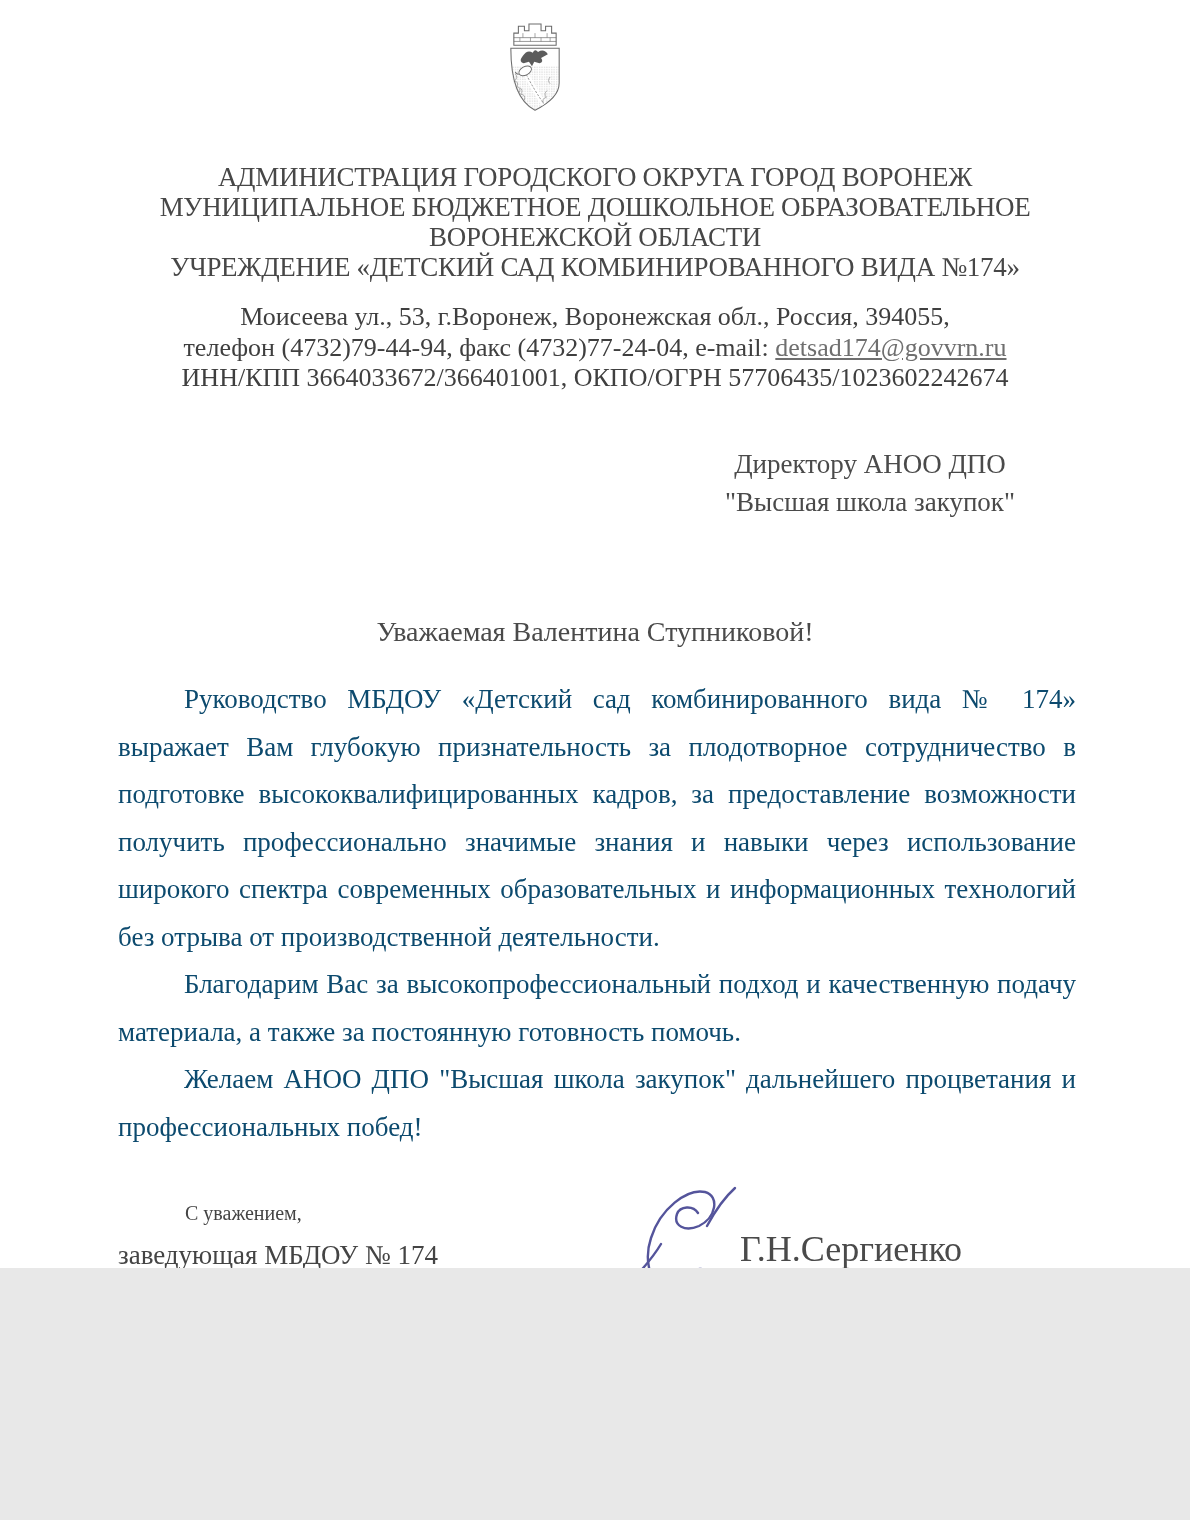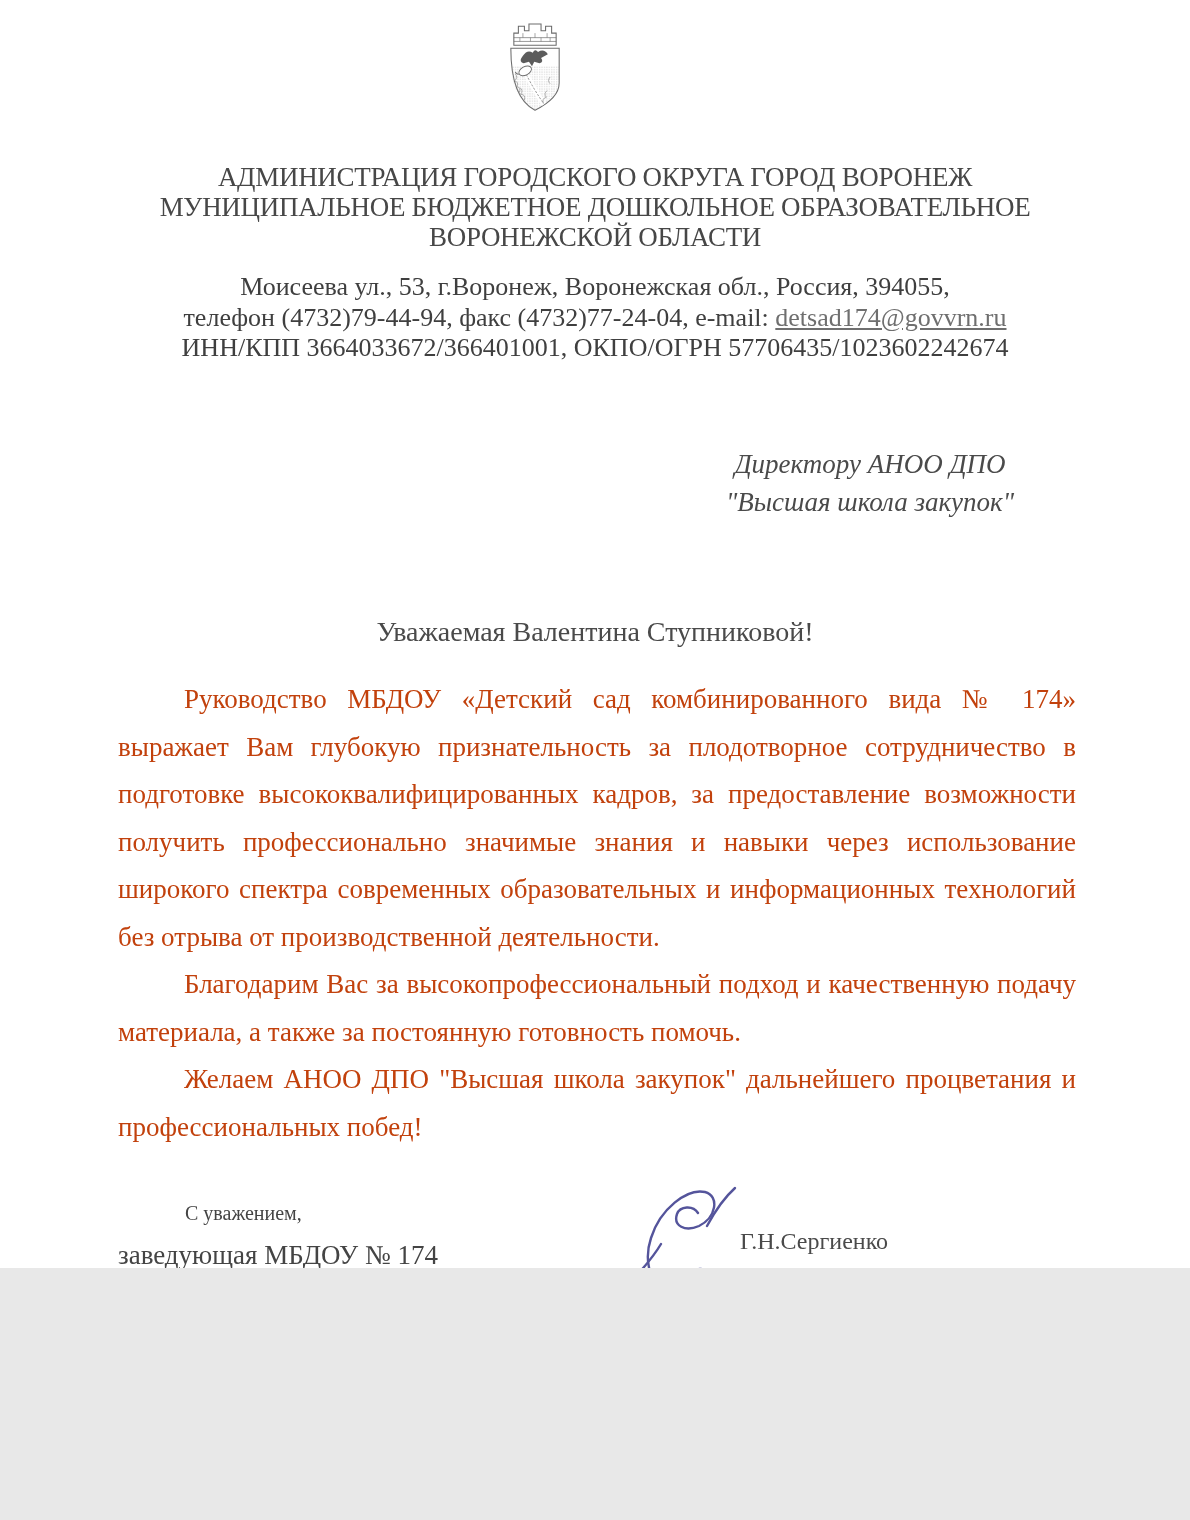--- a/index.html
+++ b/index.html
@@ -21,38 +21,38 @@
     letter-spacing:-0.3px;white-space:nowrap;
   }
   .addr-line{
     font-size:26px;line-height:30.5px;color:#3f3f3f;white-space:nowrap;
   }
   .addr-block{margin-top:20px;}
   .email-link{color:#6f6f6f;text-decoration:underline;cursor:pointer;text-align:center;}
   
   .recipient{
     position:absolute;top:445px;left:660px;width:420px;
-    text-align:center;font-size:27px;line-height:38px;color:#4a4a4a;font-style:italic;
+    text-align:center;font-size:27px;line-height:38px;color:#4a4a4a;
   }
   
   .salutation{
     position:absolute;top:616px;left:0;right:0;text-align:center;
     font-size:28px;color:#4a4a4a;
   }
   
   .body-text{
     position:absolute;top:676px;left:118px;width:958px;
-    font-size:27px;line-height:47.5px;color:#c2410c;
+    font-size:27px;line-height:47.5px;color:#0c4a6e;
     text-align:justify;
   }
   .body-text p{margin:0;text-indent:66px;}
   
   .closing{position:absolute;left:185px;top:1202px;font-size:20px;color:#444;}
   .position-line{position:absolute;left:118px;top:1240px;font-size:27px;color:#444;z-index:3;}
-  .signer-name{position:absolute;left:740px;top:1228px;font-size:24px;color:#4a4a4a;}
+  .signer-name{position:absolute;left:740px;top:1228px;font-size:36px;color:#4a4a4a;}
   .date-line{position:absolute;left:113px;top:1294px;font-size:27px;color:#3c3c3c;z-index:3;}
   .signature-svg{position:absolute;left:603px;top:1180px;width:142px;height:128px;z-index:2;}
   
   .stamp-svg{position:absolute;left:20px;top:1266px;width:240px;height:236px;z-index:1;opacity:0.88;}
 </style>
 </head>
 <body>
 
 <div class="page">
 
@@ -95,20 +95,21 @@
       <path d="M66,78 q-4,5 0,9"></path>
     </g>
 
     <path d="M30,50 q6,-9 13,-4 q3,-6 7,-1 q8,-5 13,3 l-9,5 q4,5 -2,7 l-7,-2 -3,6 -4,-6 -7,2 q-6,-2 -3,-7 z" fill="#5c5c5c" stroke="none"></path>
   </svg>
 
   <div class="letterhead">
     <div class="org-line">АДМИНИСТРАЦИЯ ГОРОДСКОГО ОКРУГА ГОРОД ВОРОНЕЖ</div>
     <div class="org-line">МУНИЦИПАЛЬНОЕ БЮДЖЕТНОЕ ДОШКОЛЬНОЕ ОБРАЗОВАТЕЛЬНОЕ</div>
     <div class="org-line">ВОРОНЕЖСКОЙ ОБЛАСТИ</div>
+    <div class="org-line">УЧРЕЖДЕНИЕ «ДЕТСКИЙ САД КОМБИНИРОВАННОГО ВИДА №174»</div>
     <div class="addr-block">
       <div class="addr-line">Моисеева ул., 53, г.Воронеж, Воронежская обл., Россия, 394055,</div>
       <div class="addr-line"><span>телефон (4732)79-44-94, факс (4732)77-24-04, e-mail: </span><span class="email-link">detsad174@govvrn.ru</span></div>
       <div class="addr-line">ИНН/КПП 3664033672/366401001, ОКПО/ОГРН 57706435/1023602242674</div>
     </div>
   </div>
 
   <div class="recipient">
     <div>Директору АНОО ДПО</div>
     <div>"Высшая школа закупок"</div>

